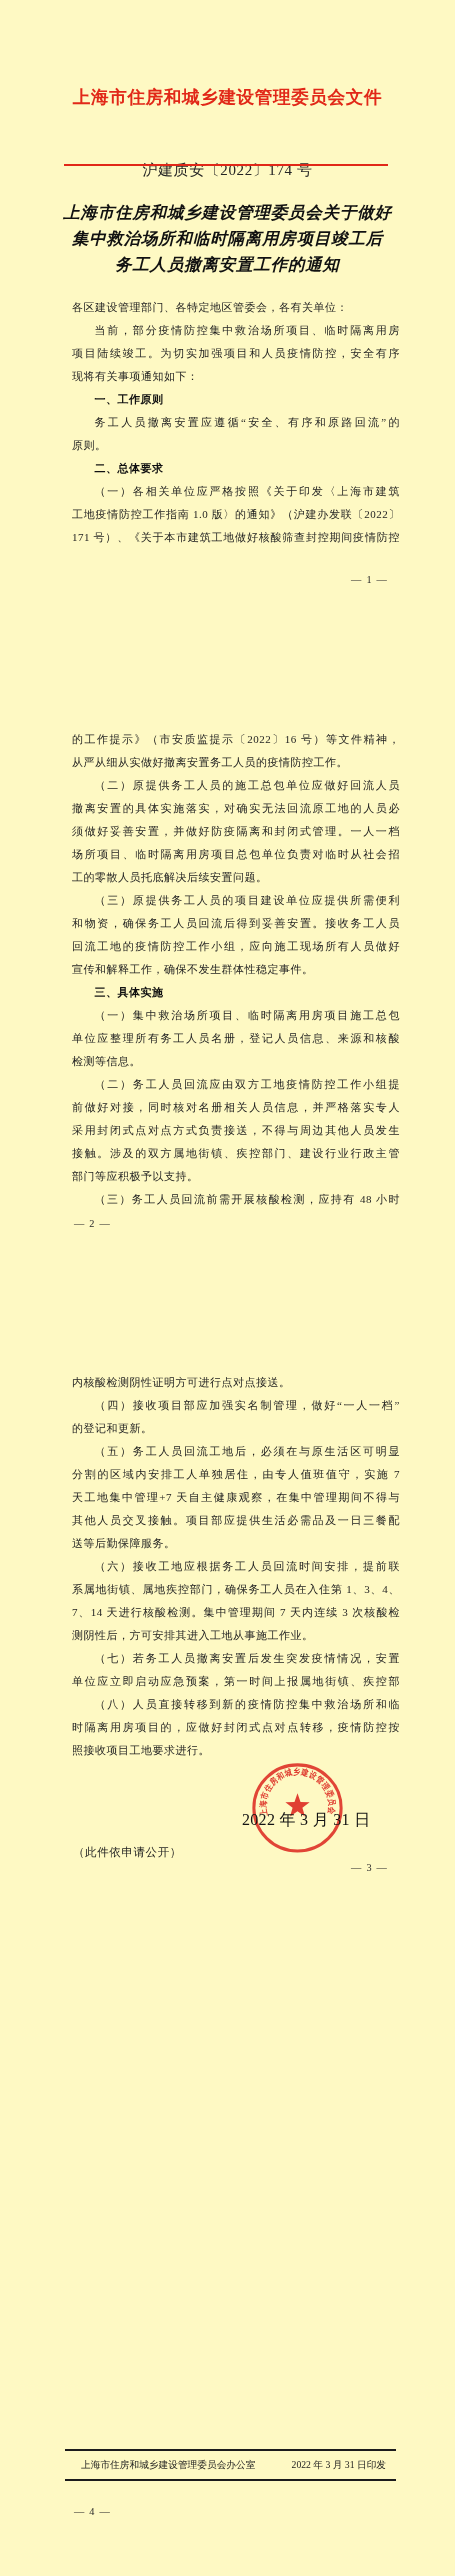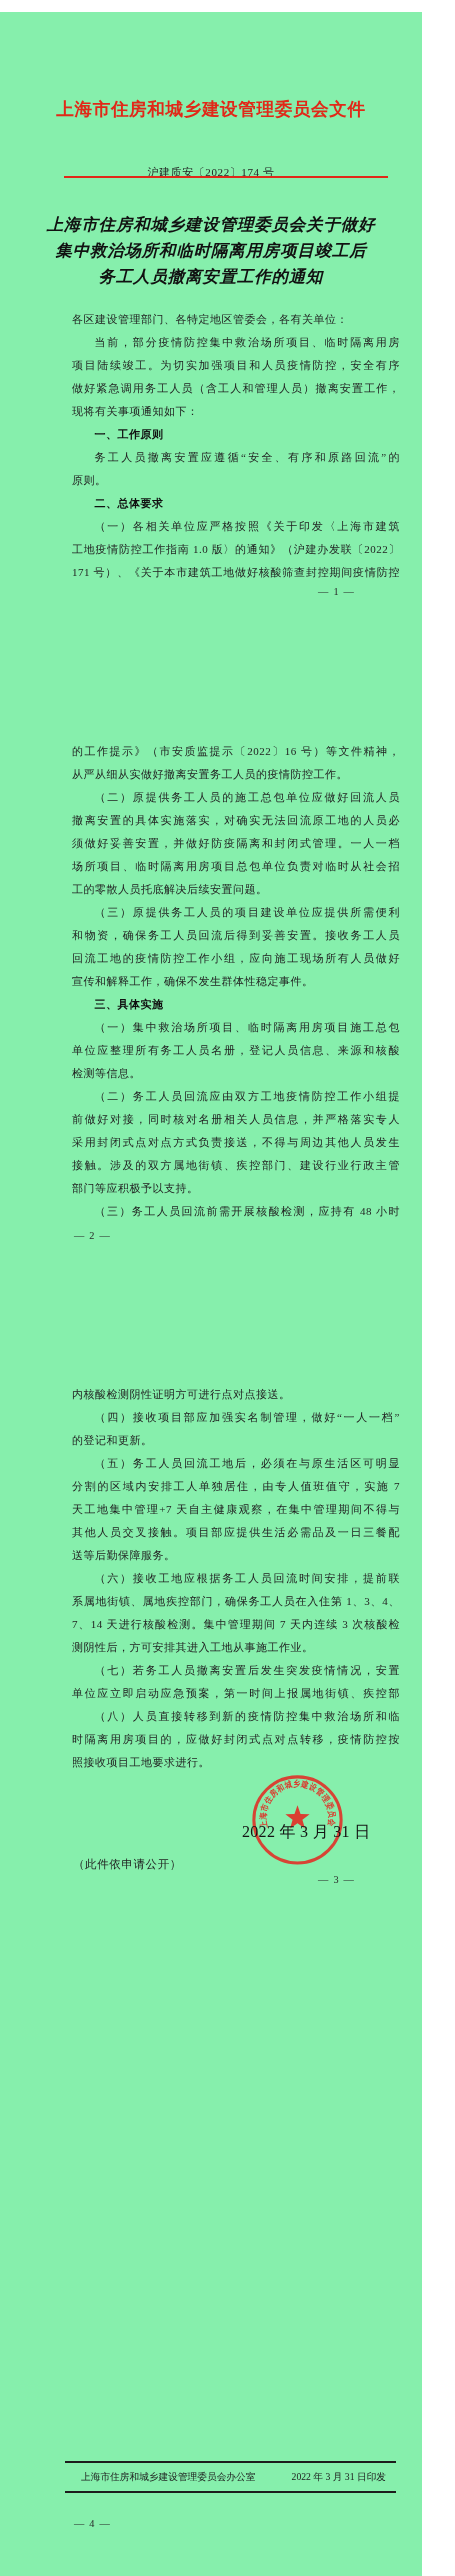--- a/index.html
+++ b/index.html
@@ -1,35 +1,35 @@
 <!DOCTYPE html>
 <html style="--accent-red: #e12818; --seal-red: #de352a;font-size:9.7px"><head>
 <meta charset="utf-8">
 <style>
   html,body{margin:0;padding:0;}
   body{
     width:455px;height:2576px;position:relative;background:#ffffff;
     font-family:"Liberation Serif","DejaVu Serif",serif;color:#1f1f1f;
     overflow:hidden;
   }
-  .page{position:absolute;left:0;width:422px;height:644px;background:#86efac;margin-top:12px;}
+  .page{position:absolute;left:0;width:455px;height:644px;background:#fef9c3;}
   #page-1{top:0;}
   #page-2{top:644px;}
   #page-3{top:1288px;}
   #page-4{top:1932px;}
 
   
   .org-title{
     position:absolute;top:87px;left:0;right:0;text-align:center;
     font-size:17.6px;font-weight:700;letter-spacing:0.6px;color:var(--accent-red);
     line-height:20.6px;white-space:nowrap;
   }
   .doc-number{
-    position:absolute;top:154px;left:0;right:0;text-align:center;
-    font-size:11px;letter-spacing:0.6px;line-height:13.4px;color:#242424;
+    position:absolute;top:164px;left:0;right:0;text-align:center;
+    font-size:15px;letter-spacing:0.6px;line-height:13.4px;color:#242424;
   }
   .red-rule{
     position:absolute;top:164px;left:64px;width:324px;height:1.8px;
     background:var(--accent-red);
   }
   .doc-title{
     position:absolute;top:200px;left:0;right:0;text-align:center;
     font-size:16.4px;font-weight:700;line-height:26px;letter-spacing:0.9px;color:#111;font-style:italic;
   }
 
@@ -91,21 +91,20 @@
 
   <div class="title-line">上海市住房和城乡建设管理委员会关于做好</div>
       <div class="title-line">集中救治场所和临时隔离用房项目竣工后</div>
       <div class="title-line">务工人员撤离安置工作的通知</div>
     </div>
   <div class="body-lines">
 
   <div class="line">各区建设管理部门、各特定地区管委会，各有关单位：</div>
       <div class="line indent fill">当前，部分疫情防控集中救治场所项目、临时隔离用房</div>
       <div class="line fill">项目陆续竣工。为切实加强项目和人员疫情防控，安全有序</div>
-      <div class="line fill">做好紧急调用务工人员（含工人和管理人员）撤离安置工作，</div>
       <div class="line">现将有关事项通知如下：</div>
       <div class="line bold indent">一、工作原则</div>
       <div class="line indent fill">务工人员撤离安置应遵循“安全、有序和原路回流”的</div>
       <div class="line">原则。</div>
       <div class="line bold indent">二、总体要求</div>
       <div class="line indent fill">（一）各相关单位应严格按照《关于印发〈上海市建筑</div>
       <div class="line fill">工地疫情防控工作指南 1.0 版〉的通知》（沪建办发联〔2022〕</div>
       <div class="line fill">171 号）、《关于本市建筑工地做好核酸筛查封控期间疫情防控</div>
     </div>
   <div class="pagenum right">— 1 —</div>

